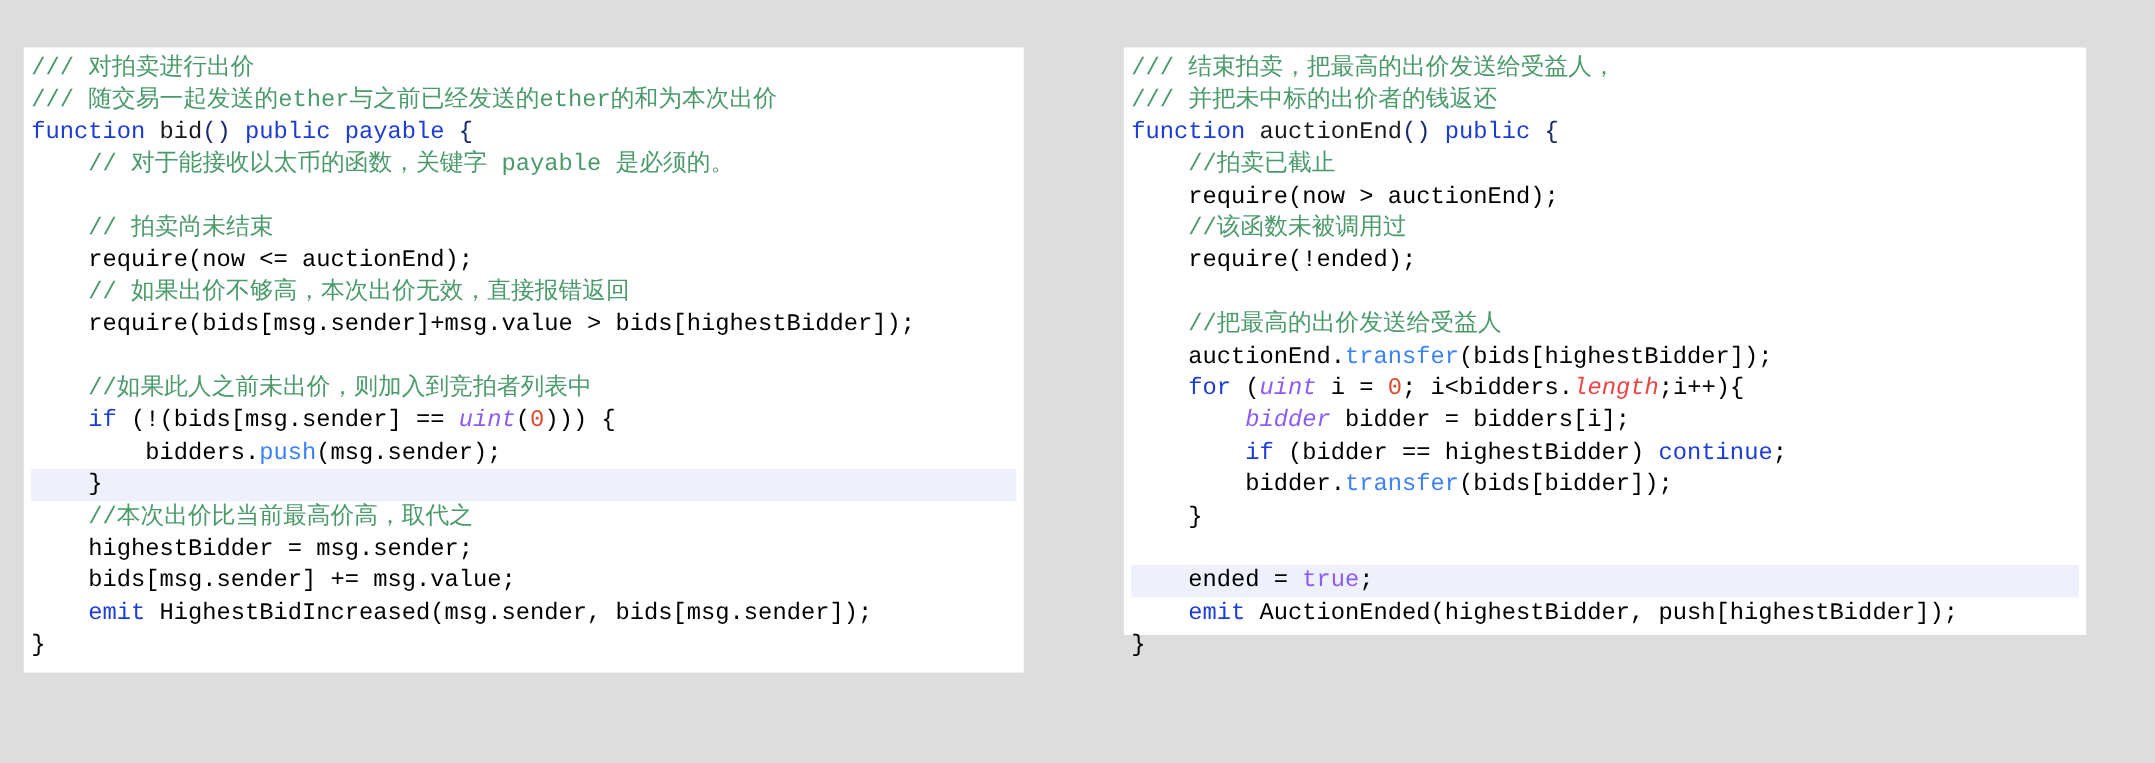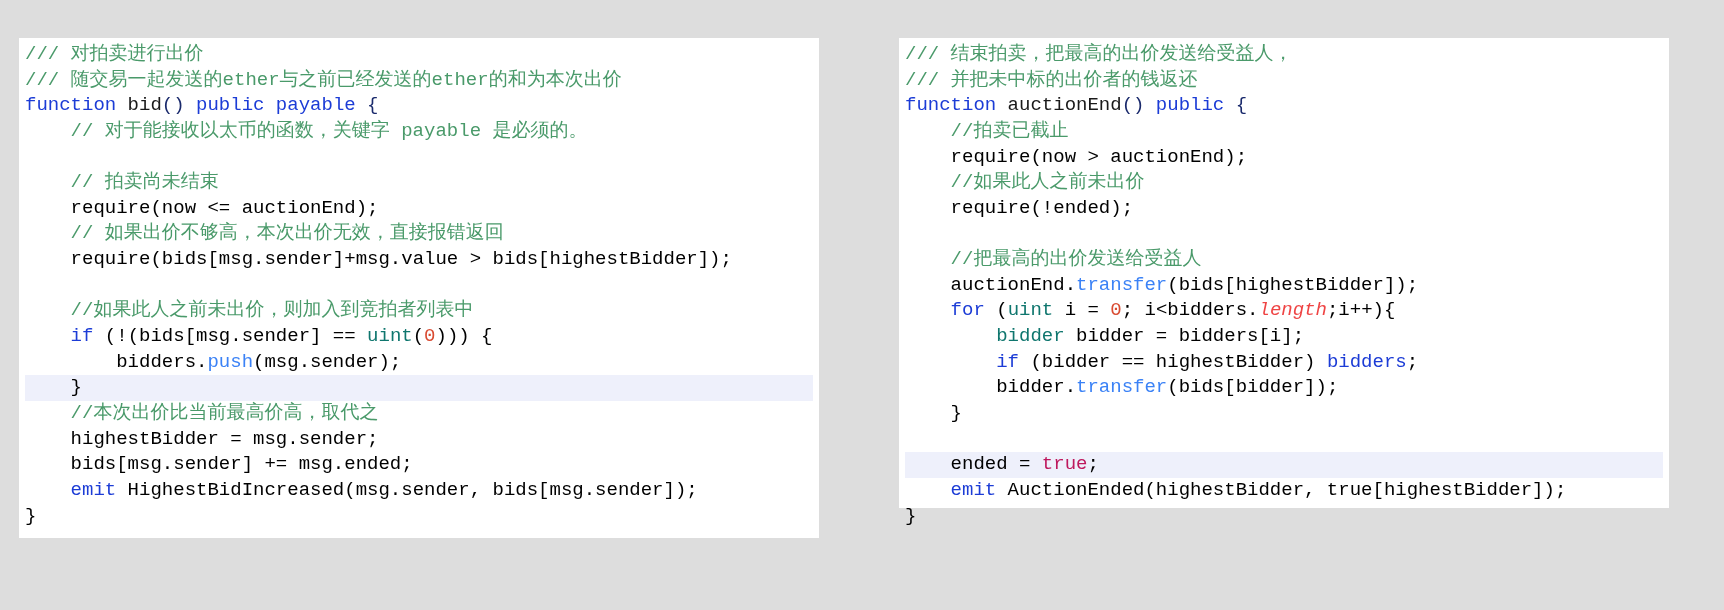--- a/index.html
+++ b/index.html
@@ -34,26 +34,26 @@
   #block-right {
     width: 770px;
     height: 470px;
   }
   .hl-line {
     display: block;
     background: #eef0fb;
   }
   .c-comment { color: #4a9a6a; }
   .c-keyword { color: #1c3cd6; }
-  .c-type    { color: #0f766e; }
+  .c-type    { color: #8b5cf6; font-style: italic; }
   .c-func    { color: #1a1a1a; }
   .c-punct   { color: #1a2a6c; }
   .c-brace   { color: #1a2a6c; }
   .c-num     { color: #d94b32; }
-  .c-bool    { color: #be185d; }
+  .c-bool    { color: #8b5cf6; }
   .c-call    { color: #3b82f6; }
   .c-member  { color: #ef4444; font-style: italic; }
 </style>
 </head>
 <body>
 
 <div class="page">
 
   <div id="block-left" class="code-block"><span class="c-comment">/// 对拍卖进行出价</span>
 <span class="c-comment">/// 随交易一起发送的ether与之前已经发送的ether的和为本次出价</span>
@@ -63,36 +63,36 @@
 <span class="c-comment">    // 拍卖尚未结束</span>
 <span>    require(now &lt;= auctionEnd);</span>
 <span class="c-comment">    // 如果出价不够高，本次出价无效，直接报错返回</span>
 <span>    require(bids[msg.sender]+msg.value &gt; bids[highestBidder]);</span>
 <span></span>
 <span class="c-comment">    //如果此人之前未出价，则加入到竞拍者列表中</span>
 <span><span class="c-keyword">    if</span><span> (!(bids[msg.sender] == </span><span class="c-type">uint</span><span>(</span><span class="c-num">0</span><span>))) {</span></span>
 <span><span>        bidders.</span><span class="c-call">push</span><span>(msg.sender);</span></span>
 <span class="hl-line">    }</span><span class="c-comment">    //本次出价比当前最高价高，取代之</span>
 <span>    highestBidder = msg.sender;</span>
-<span>    bids[msg.sender] += msg.ended;</span>
+<span>    bids[msg.sender] += msg.value;</span>
 <span><span class="c-keyword">    emit</span><span> HighestBidIncreased(msg.sender, bids[msg.sender]);</span></span>
 <span>}</span></div>
 
   <div id="block-right" class="code-block"><span class="c-comment">/// 结束拍卖，把最高的出价发送给受益人，</span>
 <span class="c-comment">/// 并把未中标的出价者的钱返还</span>
 <span><span class="c-keyword">function</span><span class="c-func"> auctionEnd</span><span class="c-punct">()</span><span class="c-keyword"> public</span><span class="c-brace"> {</span></span>
 <span class="c-comment">    //拍卖已截止</span>
 <span>    require(now &gt; auctionEnd);</span>
-<span class="c-comment">    //如果此人之前未出价</span>
+<span class="c-comment">    //该函数未被调用过</span>
 <span>    require(!ended);</span>
 <span></span>
 <span class="c-comment">    //把最高的出价发送给受益人</span>
 <span><span>    auctionEnd.</span><span class="c-call">transfer</span><span>(bids[highestBidder]);</span></span>
 <span><span class="c-keyword">    for</span><span> (</span><span class="c-type">uint</span><span> i = </span><span class="c-num">0</span><span>; i&lt;bidders.</span><span class="c-member">length</span><span>;i++){</span></span>
 <span><span class="c-type">        bidder</span><span> bidder = bidders[i];</span></span>
-<span><span class="c-keyword">        if</span><span> (bidder == highestBidder) </span><span class="c-keyword">bidders</span><span>;</span></span>
+<span><span class="c-keyword">        if</span><span> (bidder == highestBidder) </span><span class="c-keyword">continue</span><span>;</span></span>
 <span><span>        bidder.</span><span class="c-call">transfer</span><span>(bids[bidder]);</span></span>
 <span>    }</span>
 <span></span>
-<span class="hl-line"><span>    ended = </span><span class="c-bool">true</span><span>;</span></span><span><span class="c-keyword">    emit</span><span> AuctionEnded(highestBidder, true[highestBidder]);</span></span>
+<span class="hl-line"><span>    ended = </span><span class="c-bool">true</span><span>;</span></span><span><span class="c-keyword">    emit</span><span> AuctionEnded(highestBidder, push[highestBidder]);</span></span>
 <span>}</span></div>
 
 </div>
 
 </body></html>

